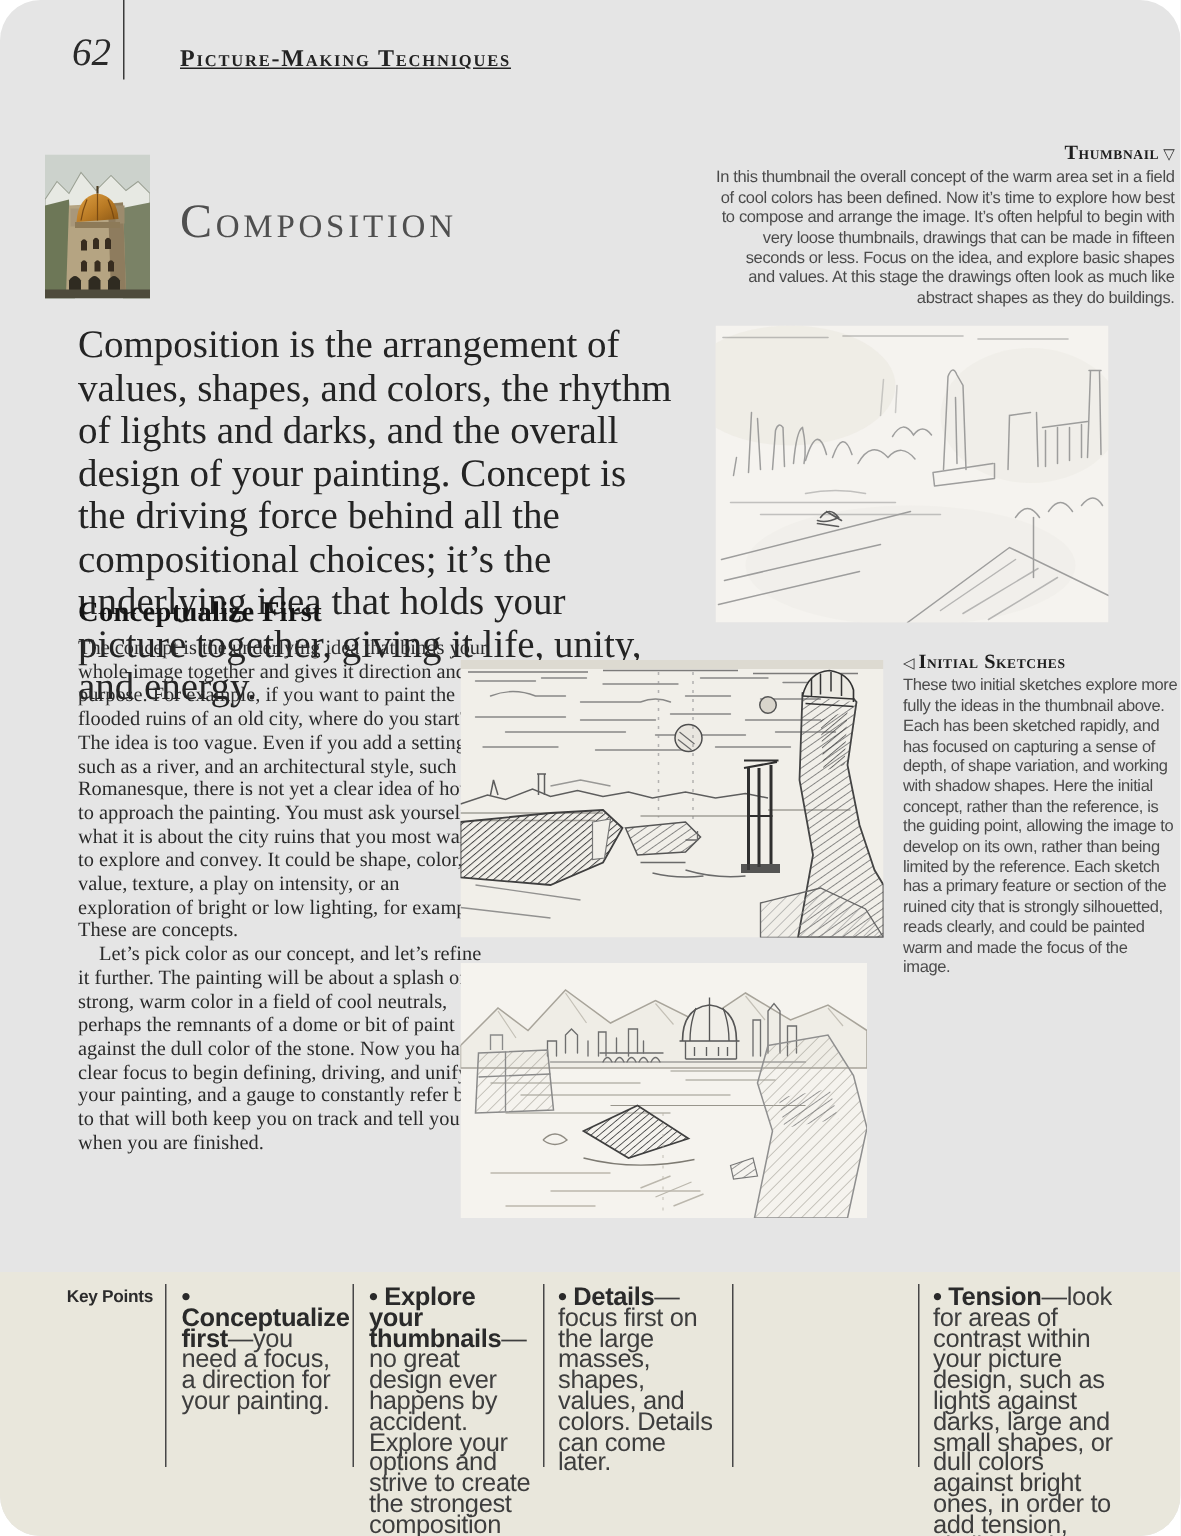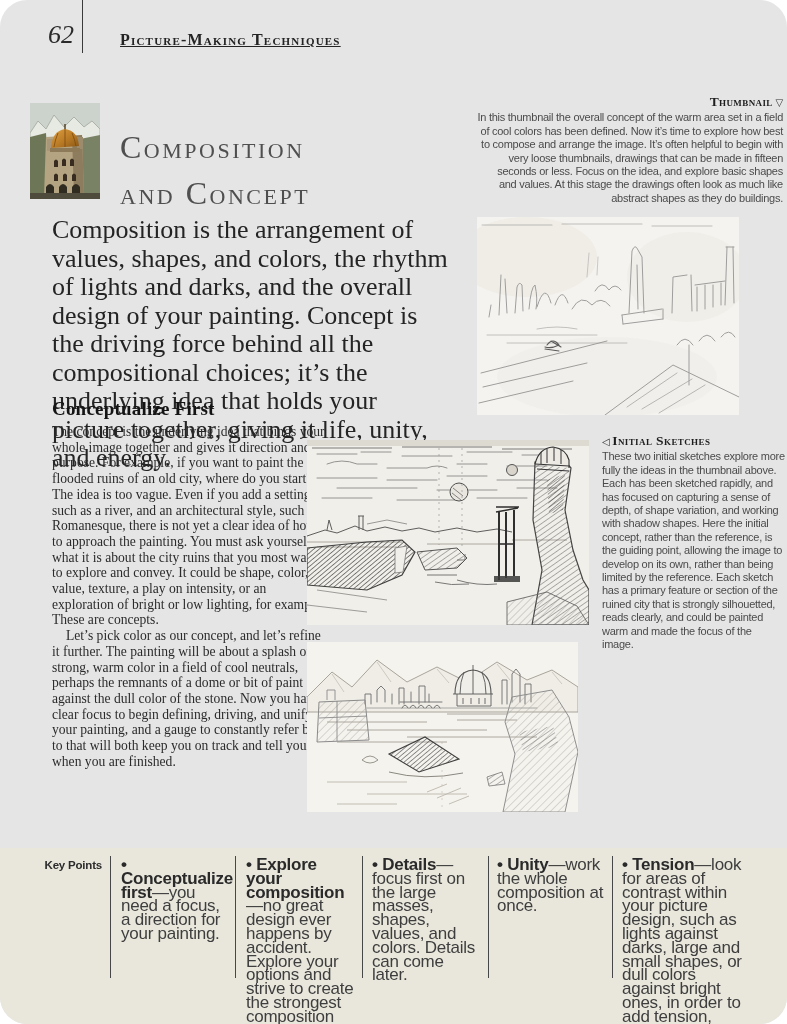--- a/index.html
+++ b/index.html
@@ -96,21 +96,20 @@
         <path d="M16 92 v-8 q4 -6 8 0 v8 Z"></path>
           <path d="M29 92 v-8 q4 -6 8 0 v8 Z"></path>
           <path d="M42 92 v-8 q4 -6 8 0 v8 Z"></path>
       </g>
       <rect x="0" y="90" width="70" height="6" fill="#4e4b3c"></rect>
     </svg>
   </div>
 
   <div class="title">
     <div>Composition</div>
-    <div>and Concept</div>
   </div>
 
   <div class="intro">Composition is the arrangement of values, shapes, and colors, the rhythm of lights and darks, and the overall design of your painting. Concept is the driving force behind all the compositional choices; it’s the underlying idea that holds your picture together, giving it life, unity, and energy.</div>
 
   <div class="bodyhead">Conceptualize First</div>
   <div class="bodycol">
     <p>The concept is the underlying idea that binds your whole image together and gives it direction and purpose. For example, if you want to paint the flooded ruins of an old city, where do you start? The idea is too vague. Even if you add a setting, such as a river, and an architectural style, such as Romanesque, there is not yet a clear idea of how to approach the painting. You must ask yourself what it is about the city ruins that you most want to explore and convey. It could be shape, color, value, texture, a play on intensity, or an exploration of bright or low lighting, for example. These are concepts.</p>
     <p>Let’s pick color as our concept, and let’s refine it further. The painting will be about a splash of strong, warm color in a field of cool neutrals, perhaps the remnants of a dome or bit of paint against the dull color of the stone. Now you have a clear focus to begin defining, driving, and unifying your painting, and a gauge to constantly refer back to that will both keep you on track and tell you when you are finished.</p>
   </div>
 
@@ -273,29 +272,25 @@
     <div class="kp-div" style="left:362px"></div>
     <div class="kp-div" style="left:488px"></div>
     <div class="kp-div" style="left:612px"></div>
 
     <div class="kp-col" style="left:121px;width:110px">
       <b><span>•</span>
       <span>Conceptualize first</span></b><span>—you need a focus, a direction for your painting.</span>
     </div>
     <div class="kp-col" style="left:246px;width:110px">
       <b><span>•</span>
-      <span>Explore your composition</span></b><span>—no great design ever happens by accident. Explore your options and strive to create the strongest composition you can.</span>
+      <span>Explore your thumbnails</span></b><span>—no great design ever happens by accident. Explore your options and strive to create the strongest composition you can.</span>
     </div>
     <div class="kp-col" style="left:372px;width:108px">
       <b><span>•</span>
       <span>Details</span></b><span>—focus first on the large masses, shapes, values, and colors. Details can come later.</span>
     </div>
-    <div class="kp-col" style="left:497px;width:108px">
-      <b><span>•</span>
-      <span>Unity</span></b><span>—work the whole composition at once.</span>
-    </div>
     <div class="kp-col" style="left:622px;width:122px">
       <b><span>•</span>
       <span>Tension</span></b><span>—look for areas of contrast within your picture design, such as lights against darks, large and small shapes, or dull colors against bright ones, in order to add tension, vitality, and complexity to your composition.</span>
     </div>
   </div>
 
 </div>
 
 </body></html>

